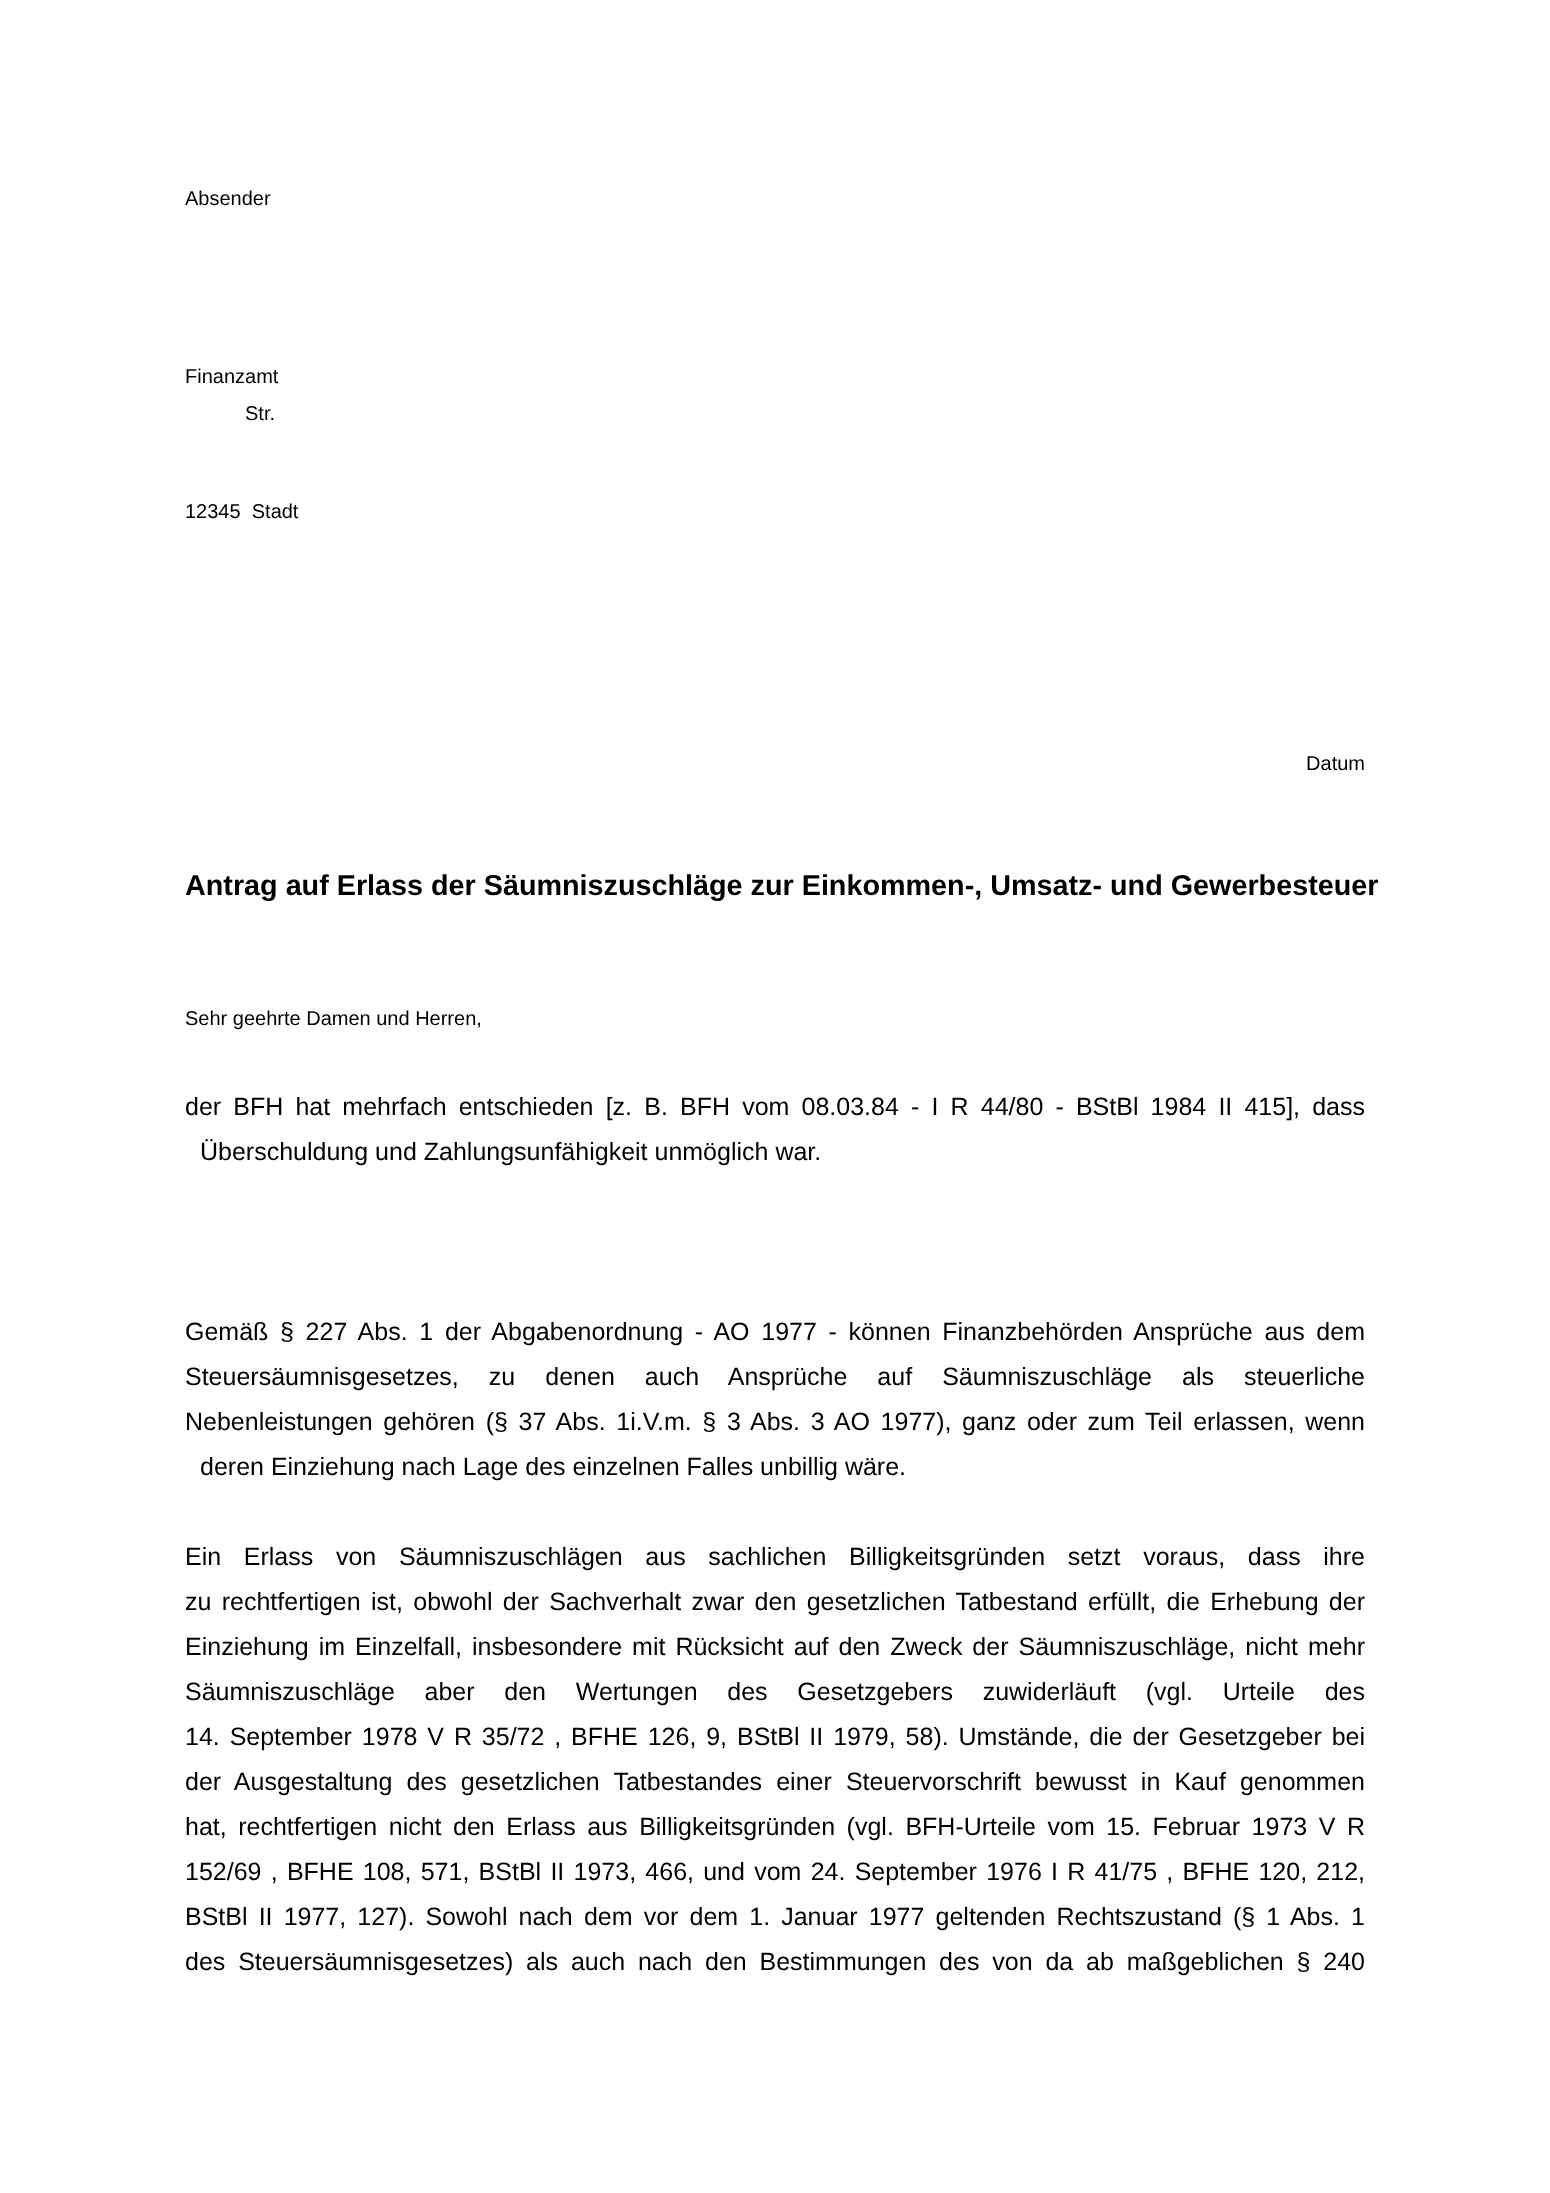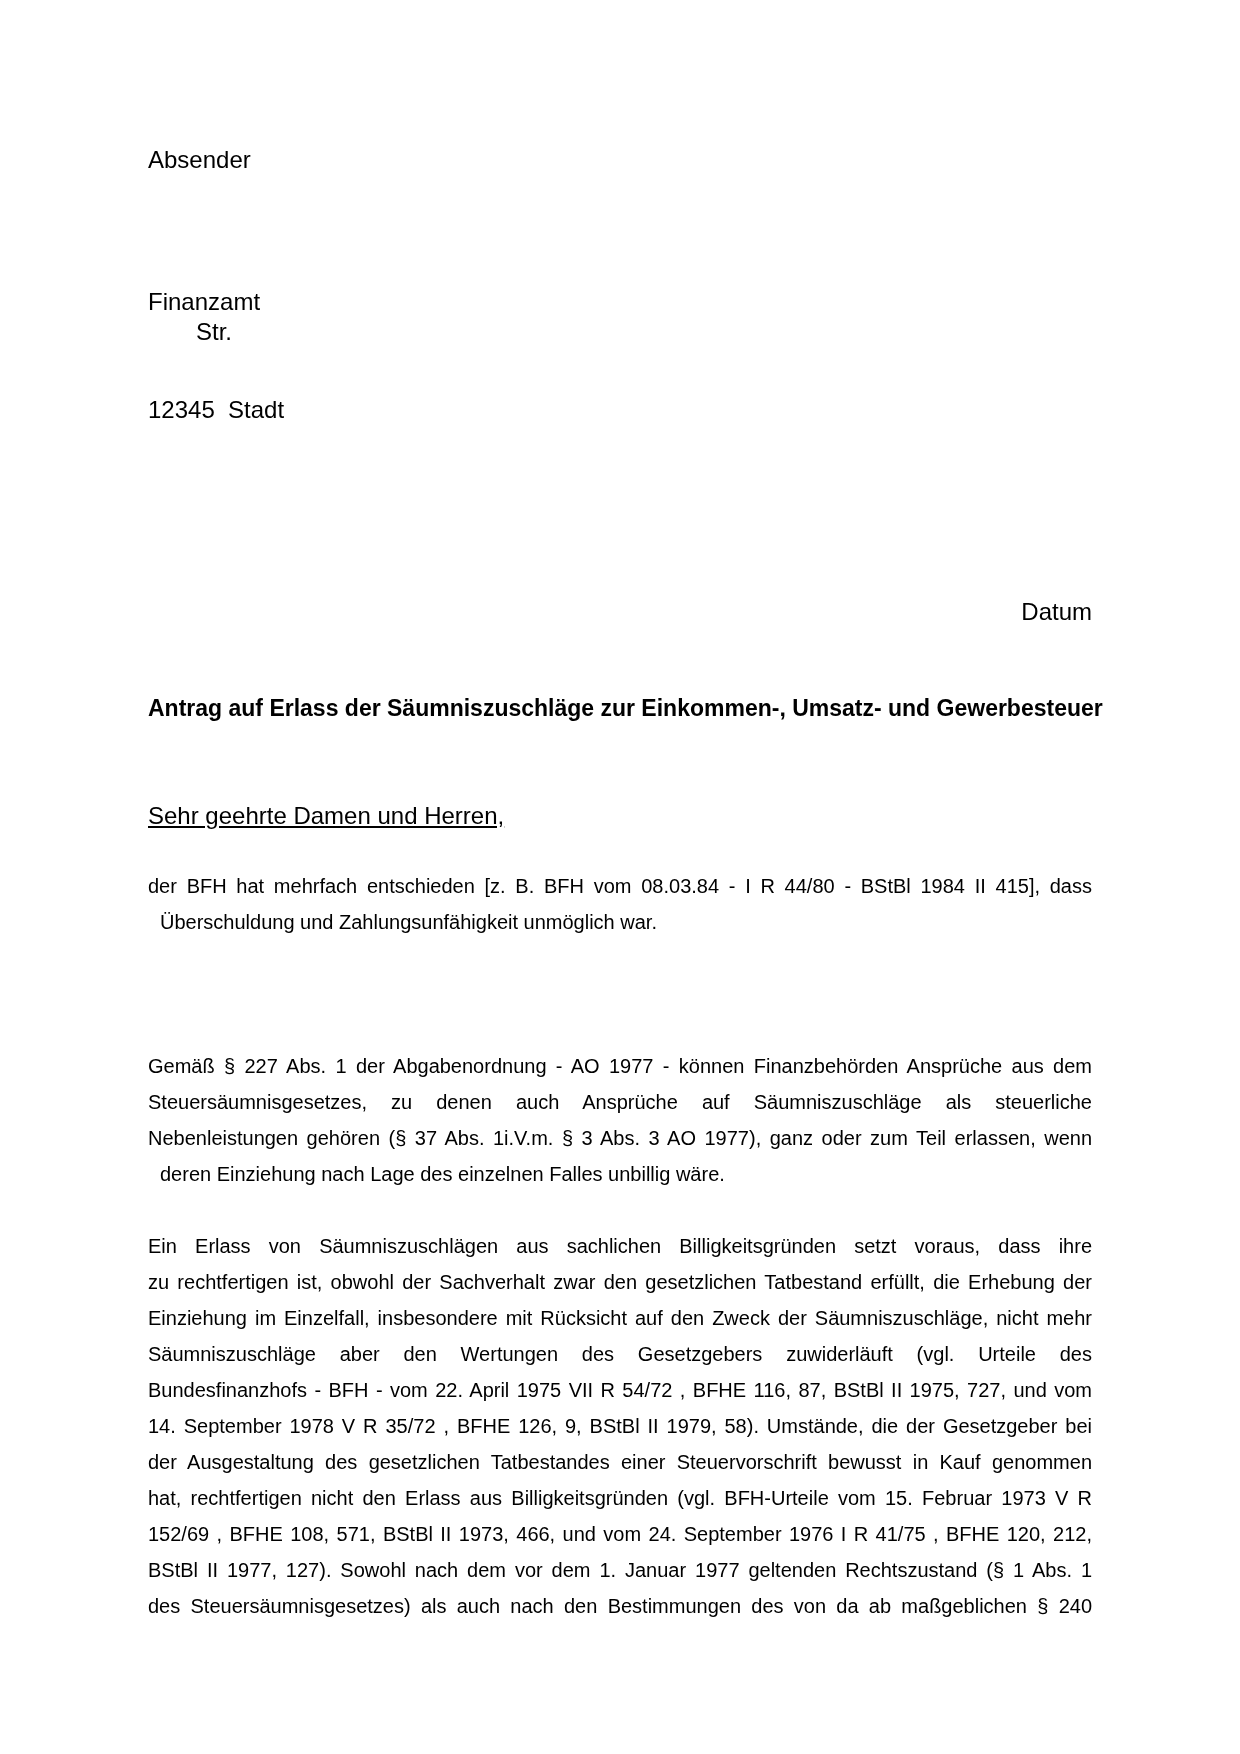--- a/index.html
+++ b/index.html
@@ -1,25 +1,25 @@
 <!DOCTYPE html>
 <html><head>
 <meta charset="utf-8">
 <style>
   html, body { margin: 0; padding: 0; background: #ffffff; }
   body { width: 1240px; height: 1754px; position: relative; overflow: hidden;
          font-family: "Liberation Sans", sans-serif; color: #000; }
-  .t { position: absolute; left: 148px; font-size: 24px; line-height: 24px; white-space: nowrap; }
+  .t { position: absolute; left: 148px; font-size: 16px; line-height: 24px; white-space: nowrap; }
   #sender { top: 148px; }
   #recipient-name { top: 290px; }
   #recipient-street { top: 320px; margin-left: 48px; }
   #recipient-city { top: 398px; white-space: pre; }
   #date { top: 600px; left: auto; right: 148px; }
   #subject { top: 696px; font-weight: bold; font-size: 23px; }
-  #salutation { top: 804px; text-decoration: underline; }
+  #salutation { top: 804px; }
   .para { position: absolute; left: 148px; width: 944px; font-size: 20px;
           line-height: 36px; text-align: justify; }
   .para .line { display: block; height: 36px; text-align: justify; text-align-last: justify; white-space: nowrap; }
   .para .line.last { text-align-last: left; margin-left: 12px; }
   .line-inner { display: block; width: 944px; text-align: justify; text-align-last: justify; white-space: normal; }
   .line.last .line-inner { text-align-last: left; }
   #para-1 { top: 868px; }
   #para-2 { top: 1048px; }
   #para-3 { top: 1228px; }
 </style>
@@ -69,23 +69,20 @@
   <span class="line">
       <span class="line-inner">zu rechtfertigen ist, obwohl der Sachverhalt zwar den gesetzlichen Tatbestand erfüllt, die Erhebung der</span>
     </span>
   <span class="line">
       <span class="line-inner">Einziehung im Einzelfall, insbesondere mit Rücksicht auf den Zweck der Säumniszuschläge, nicht mehr</span>
     </span>
   <span class="line">
       <span class="line-inner">Säumniszuschläge aber den Wertungen des Gesetzgebers zuwiderläuft (vgl. Urteile des</span>
     </span>
   <span class="line">
-      <span class="line-inner">Bundesfinanzhofs - BFH - vom 22. April 1975 VII R 54/72 , BFHE 116, 87, BStBl II 1975, 727, und vom</span>
-    </span>
-  <span class="line">
       <span class="line-inner">14. September 1978 V R 35/72 , BFHE 126, 9, BStBl II 1979, 58). Umstände, die der Gesetzgeber bei</span>
     </span>
   <span class="line">
       <span class="line-inner">der Ausgestaltung des gesetzlichen Tatbestandes einer Steuervorschrift bewusst in Kauf genommen</span>
     </span>
   <span class="line">
       <span class="line-inner">hat, rechtfertigen nicht den Erlass aus Billigkeitsgründen (vgl. BFH-Urteile vom 15. Februar 1973 V R</span>
     </span>
   <span class="line">
       <span class="line-inner">152/69 , BFHE 108, 571, BStBl II 1973, 466, und vom 24. September 1976 I R 41/75 , BFHE 120, 212,</span>

